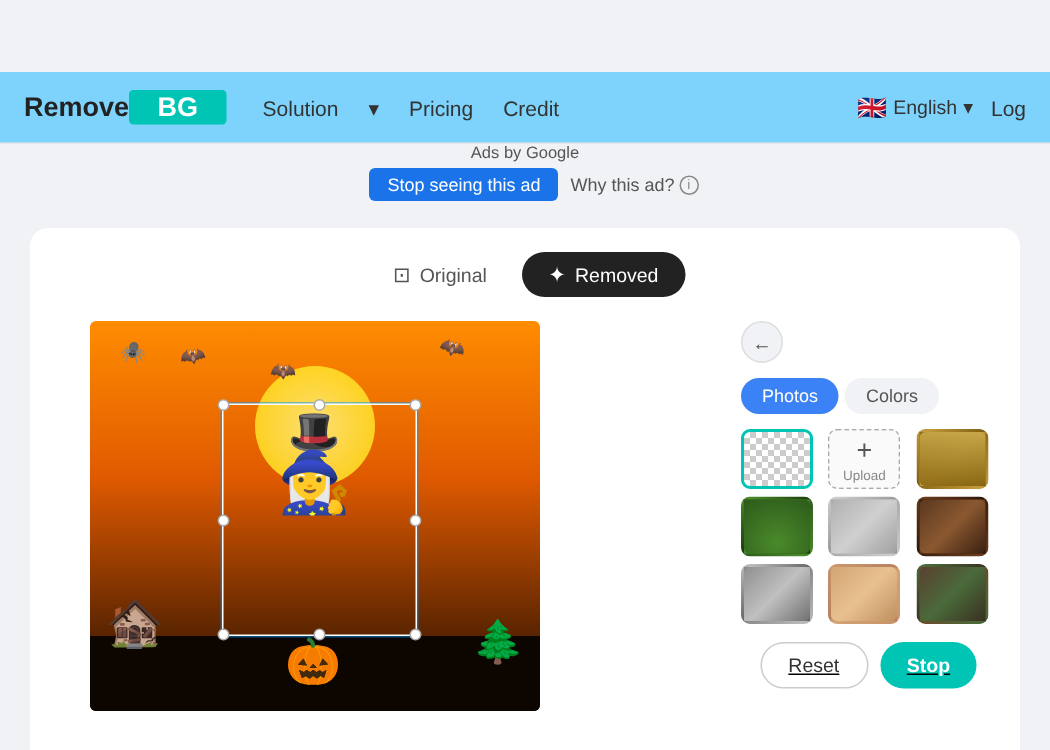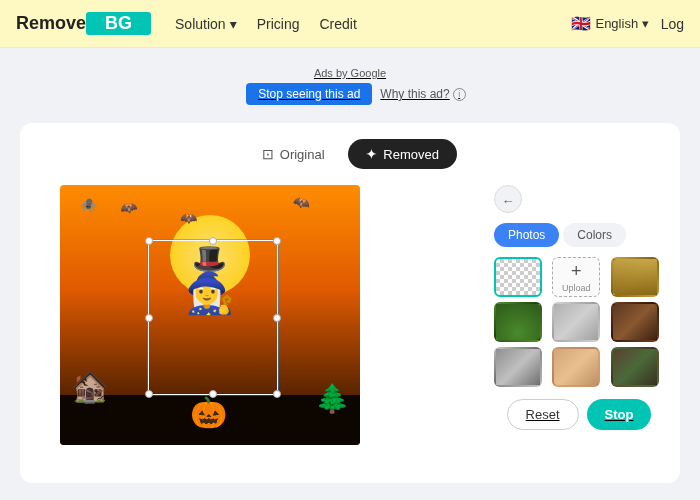--- a/index.html
+++ b/index.html
@@ -1,46 +1,47 @@
 <!DOCTYPE html>
 <html><head>
   <meta charset="utf-8">
   <style>
     * { margin: 0; padding: 0; box-sizing: border-box; }
     body { font-family: -apple-system, BlinkMacSystemFont, 'Segoe UI', sans-serif; background: #f0f2f5; width: 700px; height: 500px; overflow: hidden; }
 
     
     .navbar {
-      background: #fef9c3;
+      background: #7dd3fc;
       height: 48px;
       display: flex;
       align-items: center;
       padding: 0 16px;
       border-bottom: 1px solid #e8e8e8;
       position: relative;
       z-index: 10;
+      margin-top: 48px;
     }
     .logo {
       display: flex;
       align-items: center;
       font-size: 18px;
       font-weight: 800;
       margin-right: 24px;
     }
     .logo-remove { color: #222; }
     .logo-bg { background: #00c4b4; color: #fff; padding: 1px 19px; border-radius: 3px; }
     .nav-links { display: flex; align-items: center; gap: 20px; flex: 1; }
     .nav-link {
       font-size: 14px;
       color: #333;
       cursor: pointer;
       text-decoration: none;
       display: flex;
       align-items: center;
-      gap: 4px;
+      gap: 20px;
     }
     .nav-right { display: flex; align-items: center; gap: 12px; margin-left: auto; }
     .lang-btn {
       display: flex;
       align-items: center;
       gap: 4px;
       font-size: 13px;
       color: #333;
       cursor: pointer;
     }
@@ -48,22 +49,21 @@
     .login-btn {
       font-size: 14px;
       color: #333;
       cursor: pointer;
     }
 
     
     .ads-banner {
       background: #f0f2f5;
       text-align: center;
-      padding: 19px 0 6px;
-      text-decoration: underline;
+      padding: 0 0 6px;
     }
     .ads-by {
       font-size: 11px;
       color: #888;
       margin-bottom: 4px;
     }
     .ads-by span { color: #555; }
     .ads-buttons {
       display: flex;
       align-items: center;

